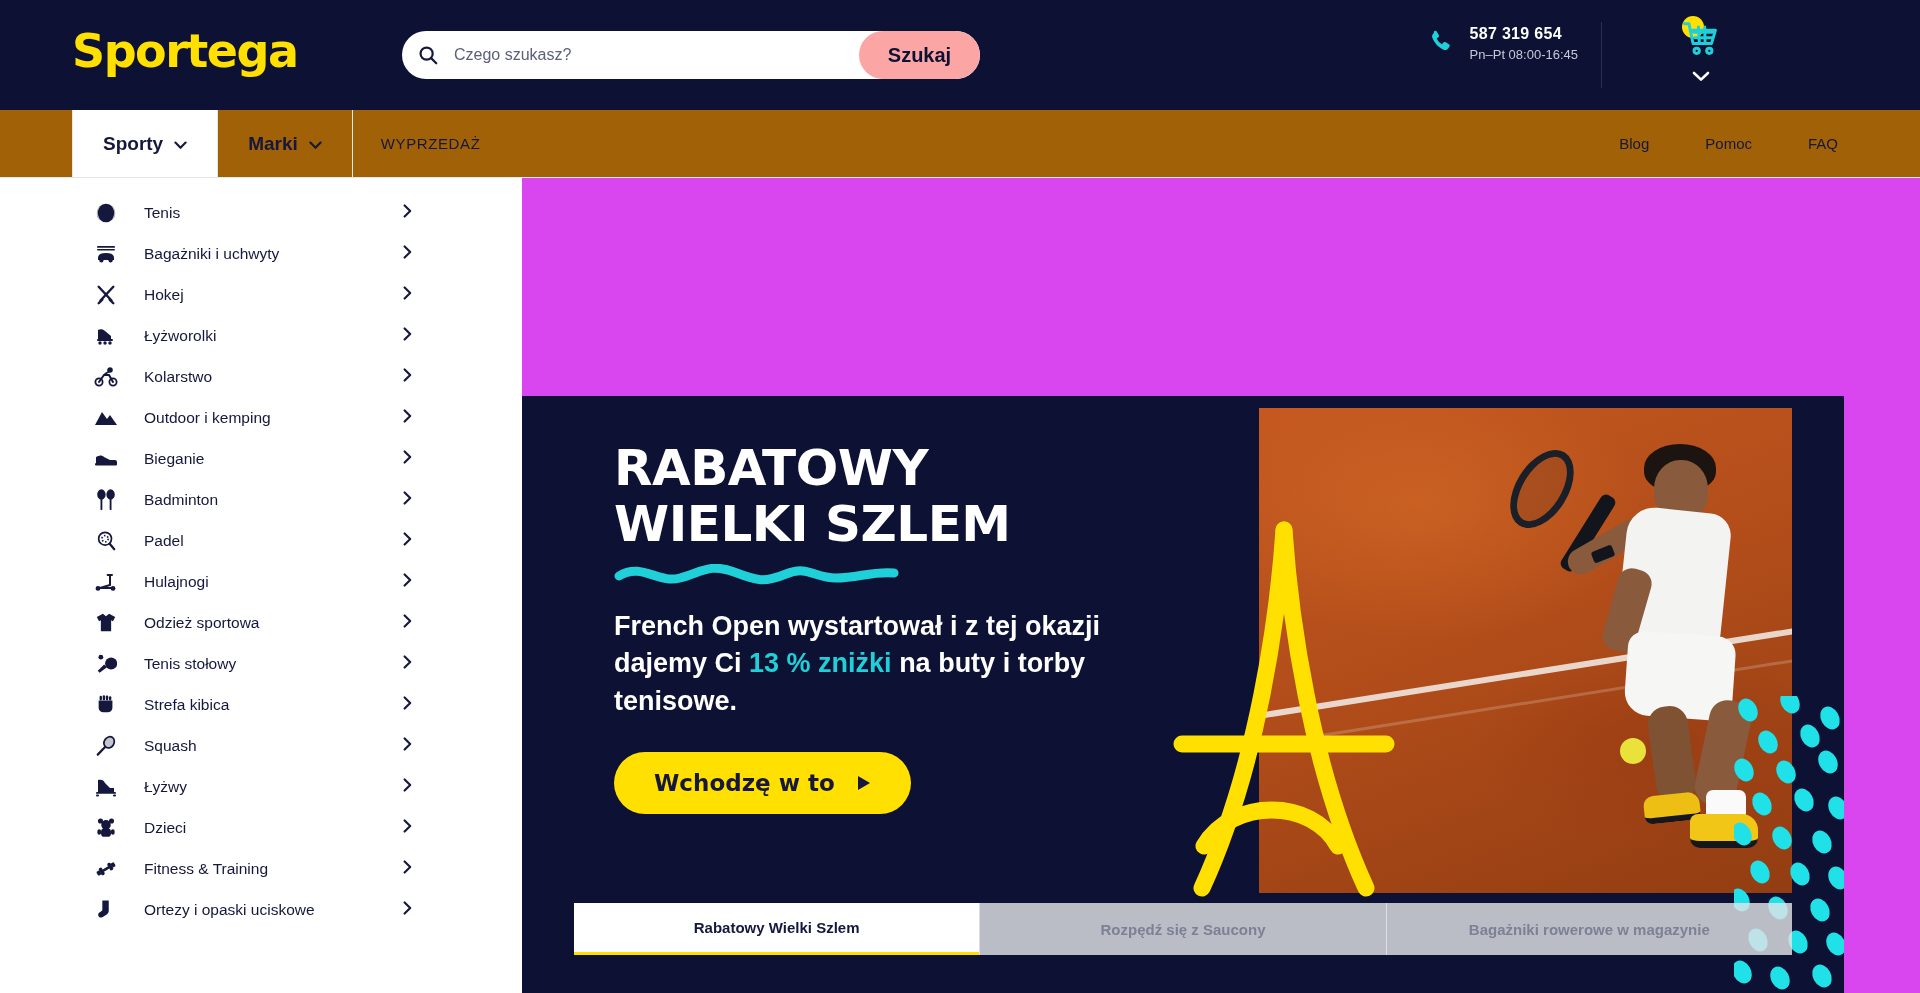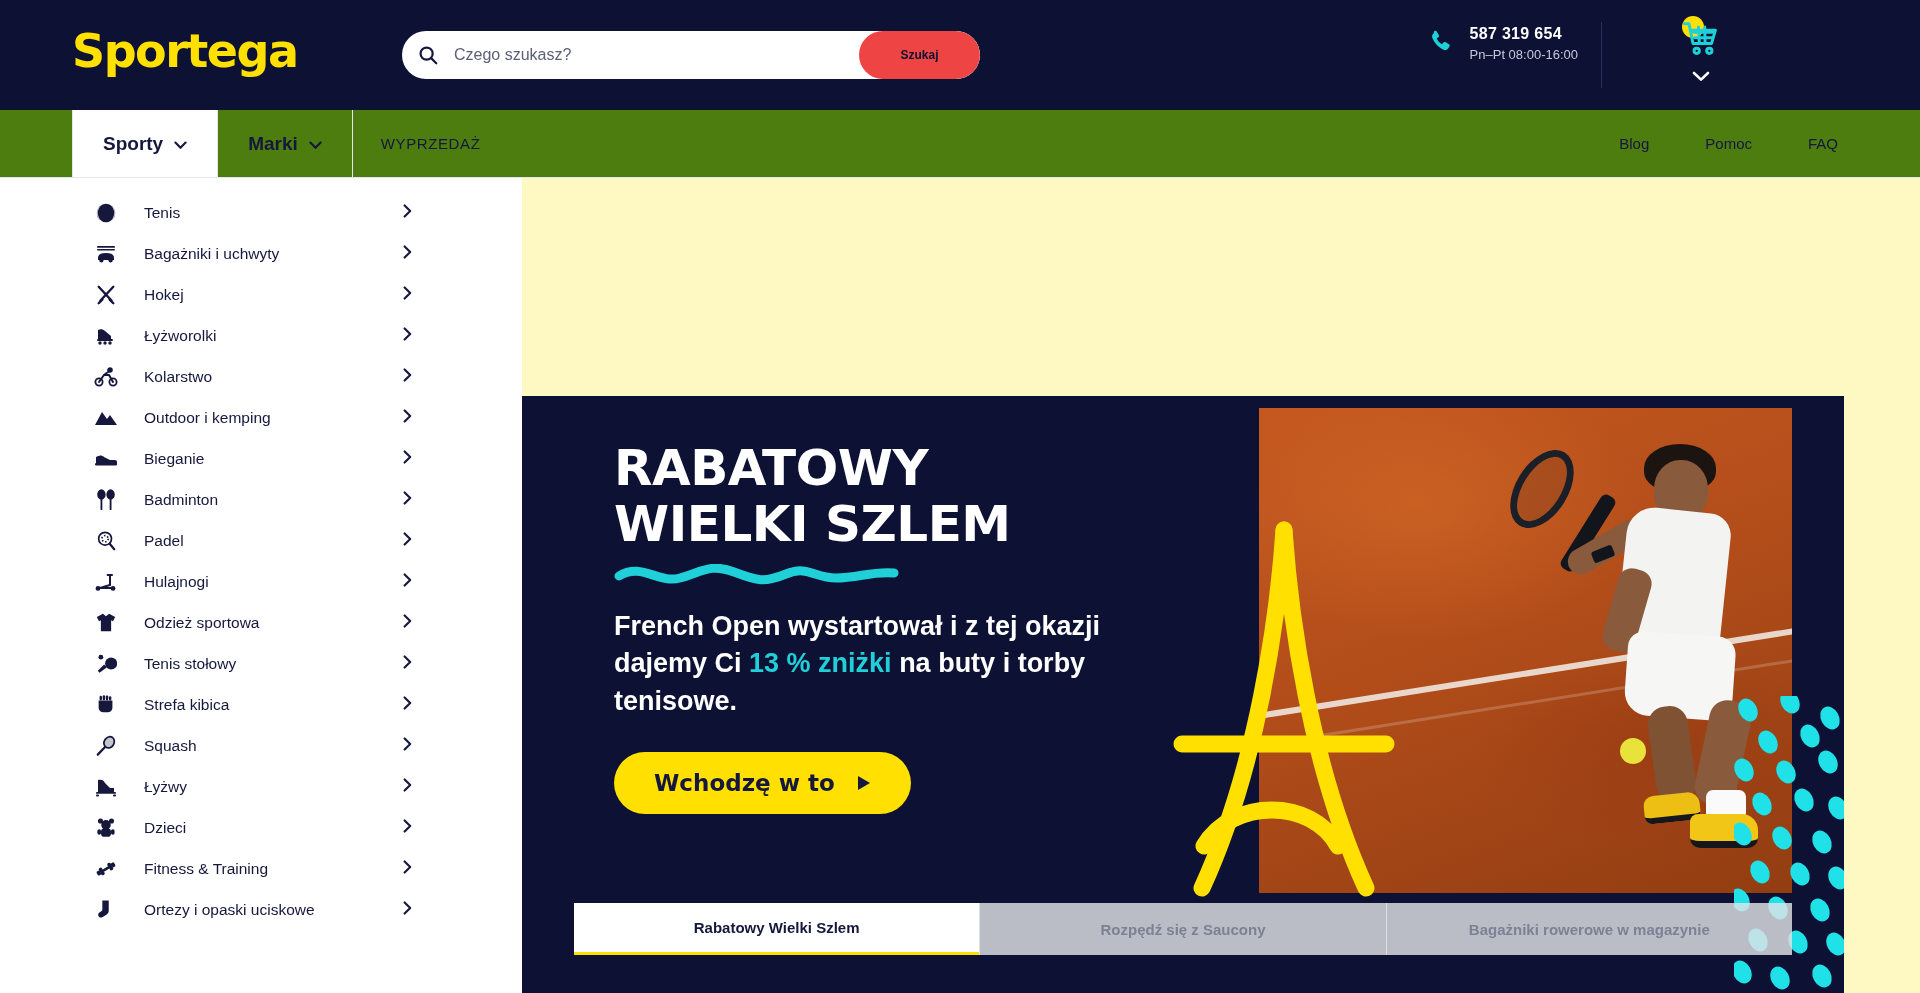--- a/index.html
+++ b/index.html
@@ -60,25 +60,25 @@
     outline: none;
     font-size: 16px;
     color: #2b2f4a;
     font-family: "Liberation Sans", sans-serif;
     background: transparent;
   }
   .search-input::placeholder { color: #5c6079; }
   .search-btn {
     flex: 0 0 121px;
     height: 48px;
-    background: #ef4444;
+    background: #fca5a5;
     border: none;
     border-radius: 26px;
     color: #0d1133;
-    font-size: 12px;
+    font-size: 20px;
     font-weight: bold;
     cursor: pointer;
     font-family: "Liberation Sans", sans-serif;
   }
 
   .phone-block {
     position: absolute;
     right: 342px;
     top: 25px;
     display: flex;
@@ -133,21 +133,21 @@
     position: absolute;
     left: 42px;
     top: 52px;
   }
 
   
   .navbar {
     position: relative;
     width: 1920px;
     height: 68px;
-    background: #4d7c0f;
+    background: #a16207;
     border-bottom: 1px solid #e4e6ee;
     display: flex;
     align-items: stretch;
   }
   .nav-spacer { width: 72px; flex: 0 0 72px; }
   .nav-item {
     display: flex;
     align-items: center;
     gap: 11px;
     padding: 0 30px;
@@ -176,21 +176,21 @@
     font-size: 15px;
     color: #15173d;
     cursor: pointer;
   }
 
   
   .content {
     position: relative;
     width: 1920px;
     height: 815px;
-    background: #fef9c3;
+    background: #d946ef;
     display: flex;
   }
 
   
   .sidebar {
     width: 522px;
     flex: 0 0 522px;
     padding: 14px 0 0 0;
     background: #ffffff;
   }
@@ -460,21 +460,21 @@
   </div>
 
   <div class="phone-block">
     <span>
       <svg width="30" height="30" viewBox="0 0 24 24" fill="#20d0d8">
         <path d="M6.6 3.2c.7-.5 1.7-.3 2.1.5l1.5 2.6c.4.7.2 1.6-.5 2l-1.1.7c.5 1.9 2.4 4 4.3 4.8l.8-1.2c.5-.7 1.4-.9 2.1-.4l2.5 1.6c.7.5.9 1.5.3 2.2l-1.1 1.3c-.8 1-2.2 1.3-3.4.8-4.2-1.8-7.6-5.4-9.1-9.7-.4-1.2 0-2.5 1-3.3z"></path>
       </svg>
     </span>
     <div class="phone-text">
       <div class="num">587 319 654</div>
-      <div class="hours">Pn–Pt 08:00-16:00</div>
+      <div class="hours">Pn–Pt 08:00-16:45</div>
     </div>
   </div>
 
   <div class="header-divider"></div>
 
   <div class="cart-block">
     <span class="cart-badge"></span>
     <span class="cart-icon-wrap">
       <svg width="46" height="42" viewBox="0 0 24 24" fill="none" stroke="#20d0d8" stroke-width="1.7" stroke-linecap="round" stroke-linejoin="round">
         <path d="M1.4 2.2h2.6l2.3 11.2h10.6l2.2-7.6H5.2"></path>

